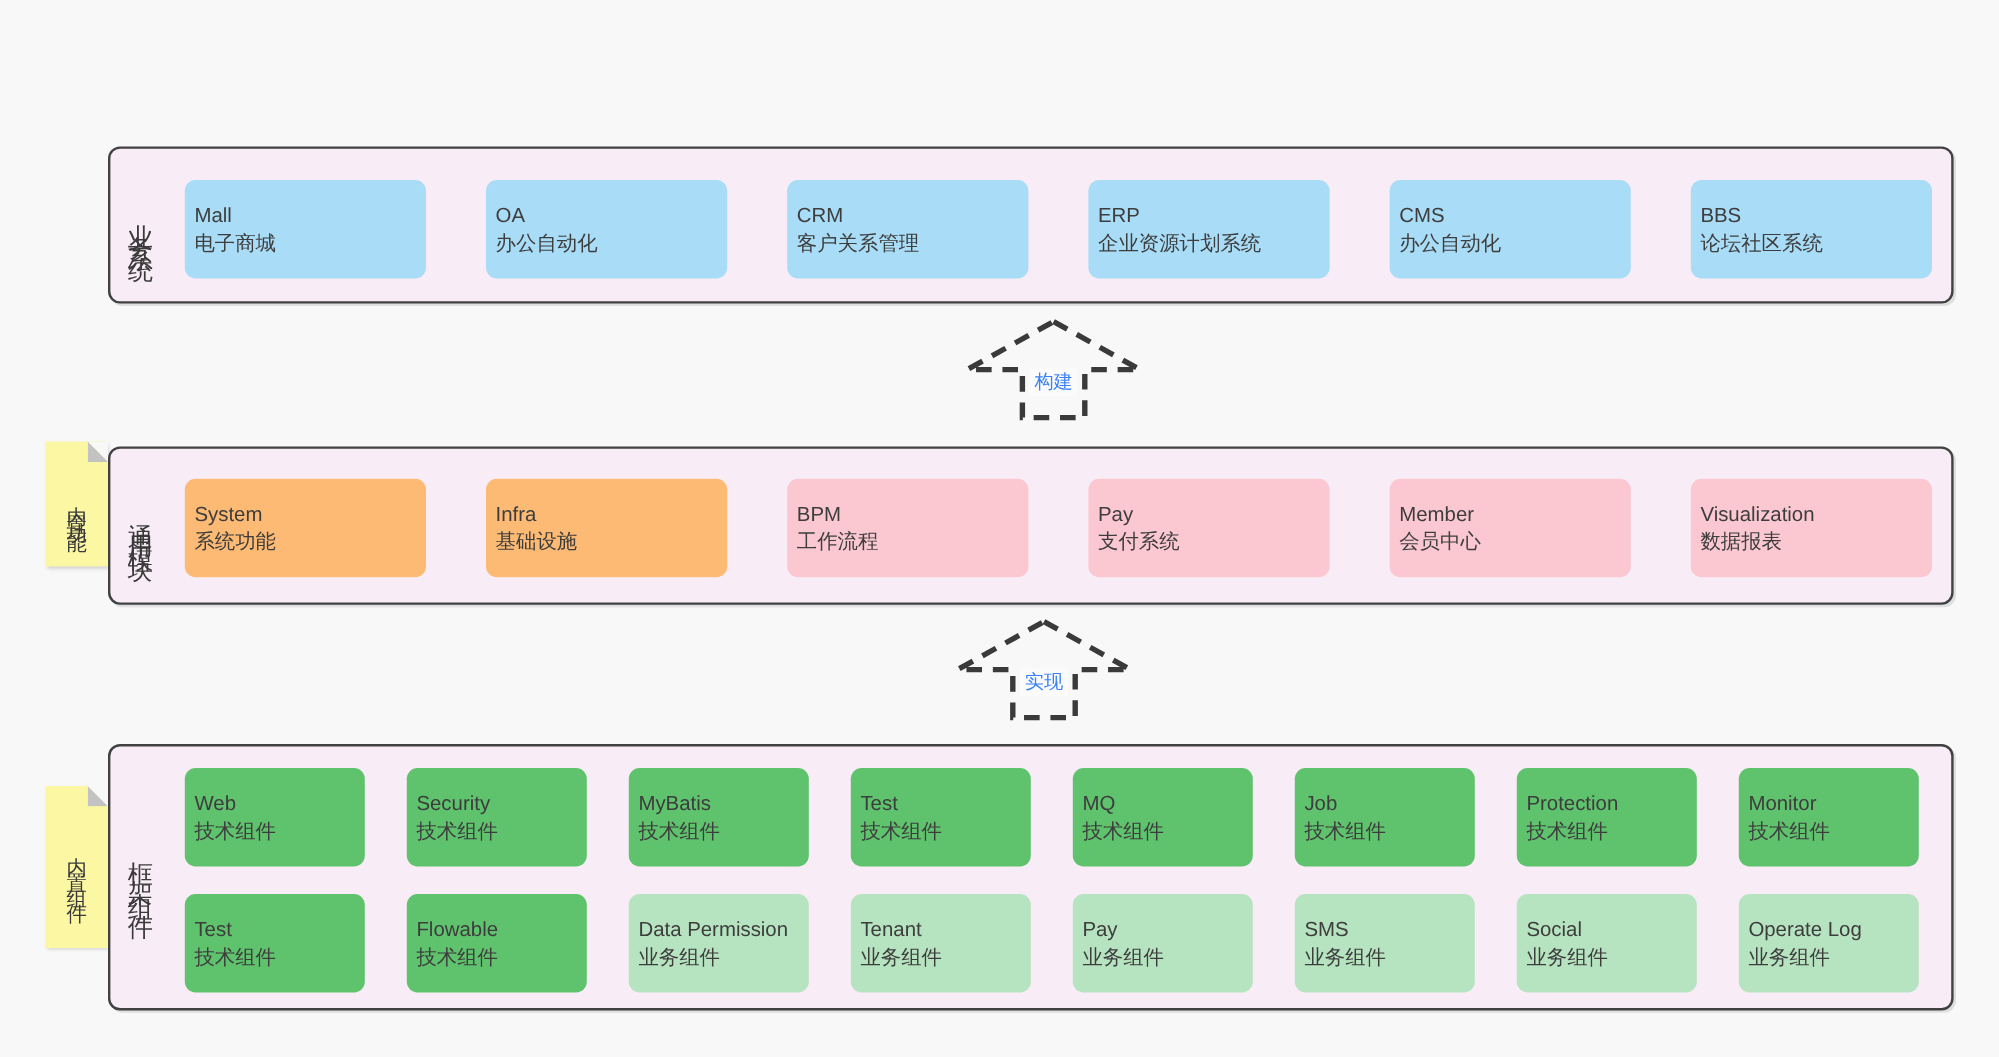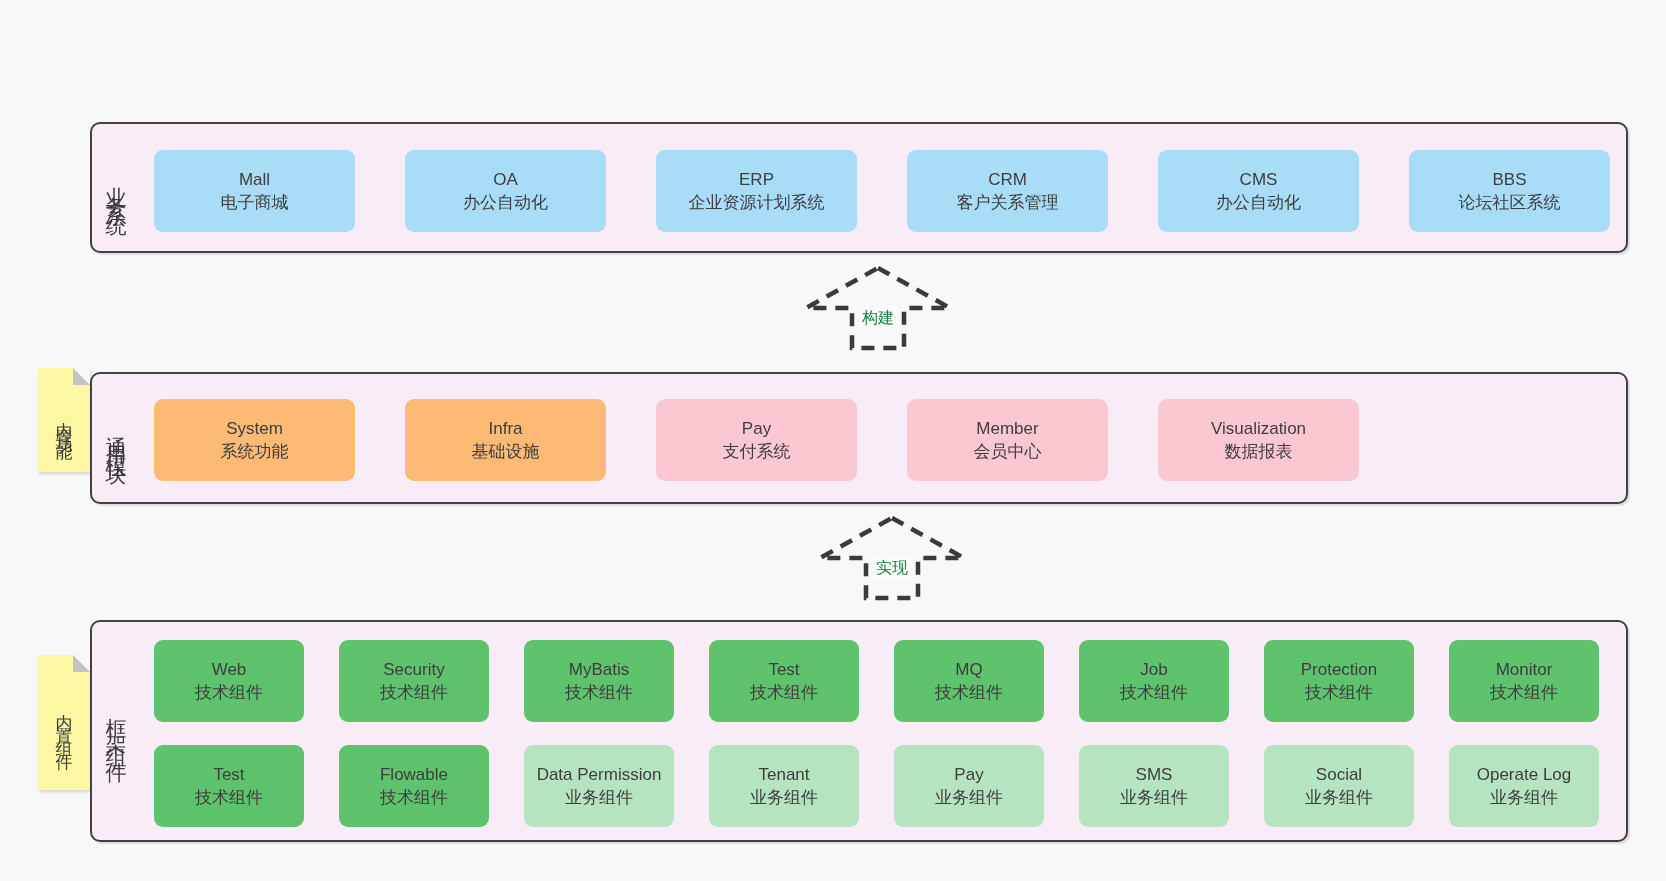--- a/index.html
+++ b/index.html
@@ -24,21 +24,21 @@
   }
   #band-framework .band-label{letter-spacing:15px}
   
   .row{position:absolute;display:flex;gap:50px;left:62px}
   #band-business .row{top:26px}
   #band-common .row{top:25px}
   .rows{position:absolute;left:62px;top:18px;display:flex;flex-direction:column;gap:23px}
   .rows .row{position:static;gap:35px}
   .box{
     height:82px;border-radius:9px;box-sizing:border-box;padding:2px 8px;
-    display:flex;flex-direction:column;justify-content:center;align-items:center;
+    display:flex;flex-direction:column;justify-content:center;align-items:flex-start;
     text-align:center;font-size:17px;line-height:1.38;
   }
   .box.wide{width:201px}
   .box.small{width:150px}
   .blue{background:#a9dcf6}
   .red{background:#fdba74}
   .pink{background:#fbc8d2}
   .green{background:#5fc26d}
   .lgreen{background:#b7e4c0}
   
@@ -51,26 +51,26 @@
     clip-path:polygon(0 0,100% 100%,0 100%)}
   .sticky-label{
     position:absolute;left:50%;top:53%;transform:translate(-50%,-50%);
     writing-mode:vertical-rl;text-orientation:upright;
     font-size:17px;letter-spacing:7px;color:#3a3a3a;line-height:1;white-space:nowrap;
   }
   #sticky-framework .sticky-label{letter-spacing:13px}
   
   .arrow{position:absolute;width:156px;height:88px}
   #arrow-build{left:800px;top:264px}
-  #arrow-implement{left:814px;top:514px}
+  #arrow-implement{left:792px;top:514px}
   .arrow svg{display:block;width:156px;height:88px}
   .arrow polygon{fill:none;stroke:#3a3a3a;stroke-width:4.5;stroke-dasharray:13 9}
   .arrow-label{
     position:absolute;left:50%;top:43px;transform:translateX(-50%);
-    background:#fbfbfb;padding:1px 4px;font-size:16px;color:#15803d;white-space:nowrap;
+    background:#fbfbfb;padding:1px 4px;font-size:16px;color:#3b82f6;white-space:nowrap;
   }
 </style>
 </head>
 <body>
 
 <div class="canvas">
 
   <div class="sticky" id="sticky-common">
     <span class="sticky-label">内置功能</span>
     <span class="fold-cut"></span>
@@ -87,26 +87,26 @@
     <div class="row">
       <div class="box wide blue">
         <span>Mall</span>
         <span>电子商城</span>
       </div>
       <div class="box wide blue">
         <span>OA</span>
         <span>办公自动化</span>
       </div>
       <div class="box wide blue">
+        <span>CRM</span>
+        <span>客户关系管理</span>
+      </div>
+      <div class="box wide blue">
         <span>ERP</span>
         <span>企业资源计划系统</span>
-      </div>
-      <div class="box wide blue">
-        <span>CRM</span>
-        <span>客户关系管理</span>
       </div>
       <div class="box wide blue">
         <span>CMS</span>
         <span>办公自动化</span>
       </div>
       <div class="box wide blue">
         <span>BBS</span>
         <span>论坛社区系统</span>
       </div>
     </div>
@@ -124,20 +124,24 @@
     <div class="row">
       <div class="box wide red">
         <span>System</span>
         <span>系统功能</span>
       </div>
       <div class="box wide red">
         <span>Infra</span>
         <span>基础设施</span>
       </div>
       <div class="box wide pink">
+        <span>BPM</span>
+        <span>工作流程</span>
+      </div>
+      <div class="box wide pink">
         <span>Pay</span>
         <span>支付系统</span>
       </div>
       <div class="box wide pink">
         <span>Member</span>
         <span>会员中心</span>
       </div>
       <div class="box wide pink">
         <span>Visualization</span>
         <span>数据报表</span>

